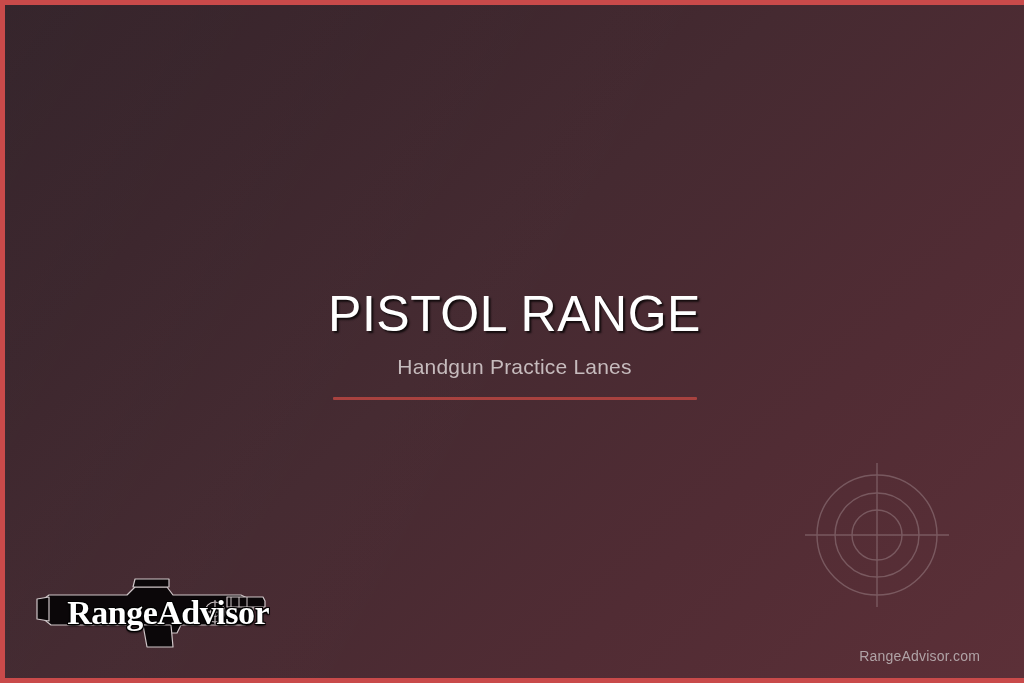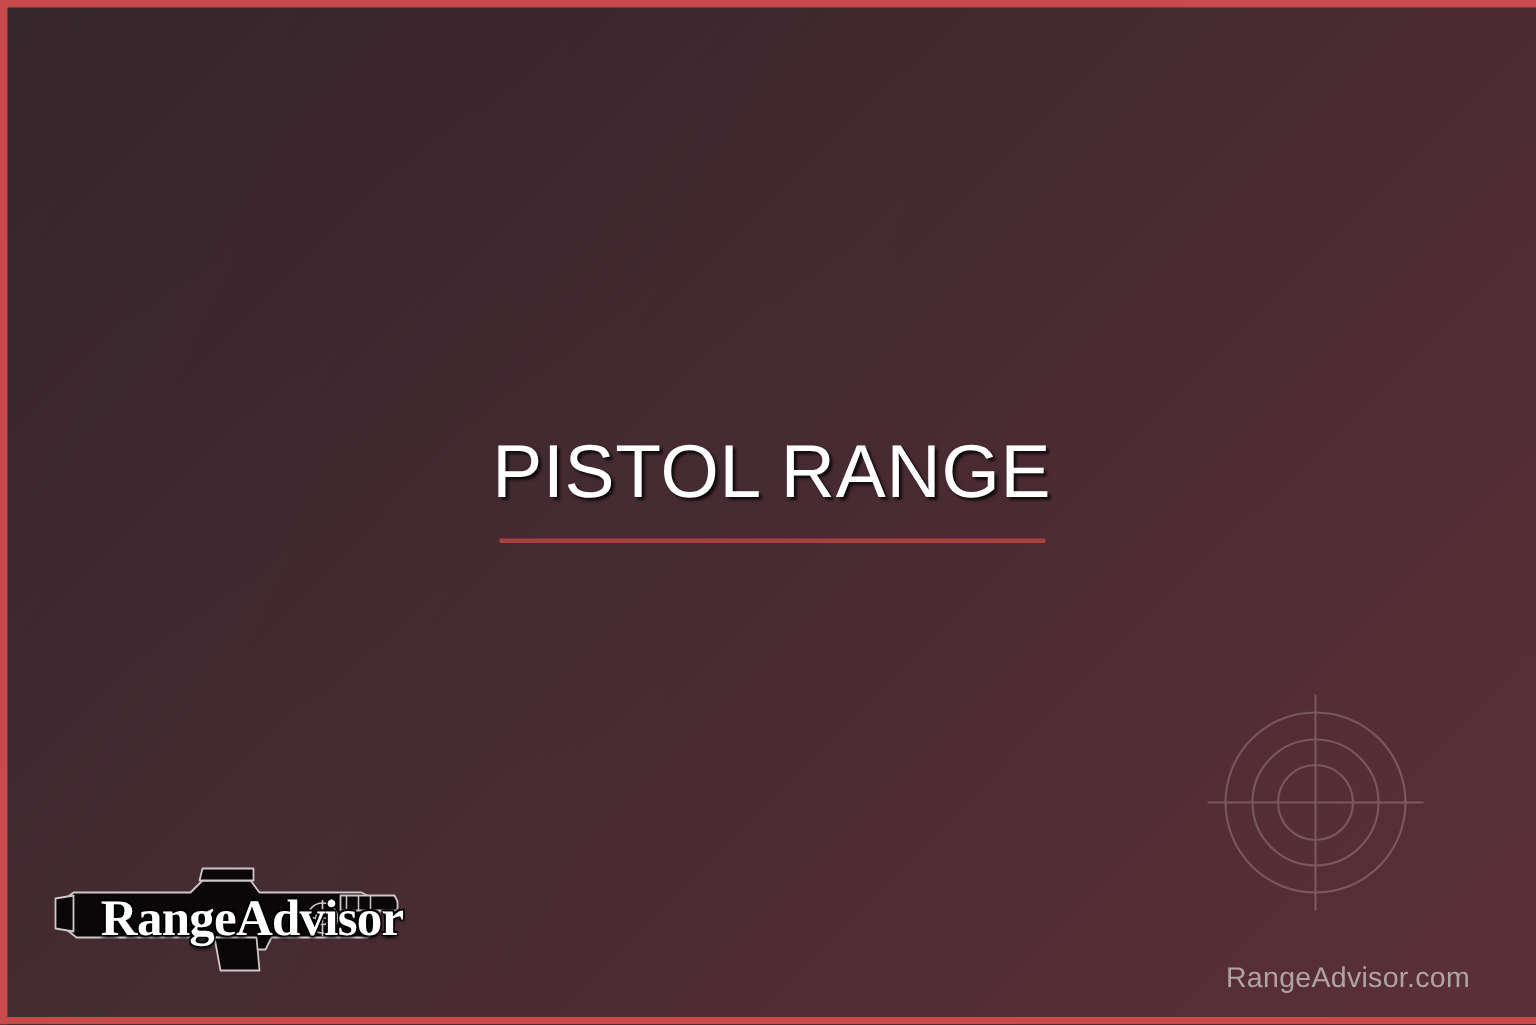--- a/index.html
+++ b/index.html
@@ -118,21 +118,21 @@
        0    2px 2px rgba(0,0,0,0.9);
     white-space: nowrap;
     transform: translateY(3px);
   }
 
   
   .footer {
     position: absolute;
     right: 44px;
     bottom: 14px;
-    font-size: 19px;
+    font-size: 14px;
     color: #b0a3a6;
     letter-spacing: 0.2px;
   }
 </style>
 </head>
 <body>
 
 <div class="slide">
 
   <div class="sheen"></div>
@@ -144,20 +144,21 @@
         <circle cx="80" cy="80" r="42"></circle>
         <circle cx="80" cy="80" r="25"></circle>
         <line x1="80" y1="8" x2="80" y2="152"></line>
         <line x1="8" y1="80" x2="152" y2="80"></line>
       </g>
     </svg>
   </div>
 
   <div class="title-block">
     <h1 class="title">PISTOL RANGE</h1>
+    <p class="subtitle">Handgun Practice Lanes</p>
     <div class="divider"></div>
   </div>
 
   <div class="logo">
     <svg viewBox="0 0 238 86" width="238" height="86" aria-hidden="true">
       <g fill="#0b0709" stroke="#cfc6c8" stroke-width="1.2" stroke-linejoin="round">
 
         <path d="M10,34 L18,28 L96,28 L104,20 L136,20 L142,28 L210,28 L218,32 L222,40
                  L222,52 L214,58 L150,58 L146,66 L120,66 L116,58 L20,58 L10,50 Z"></path>
 

